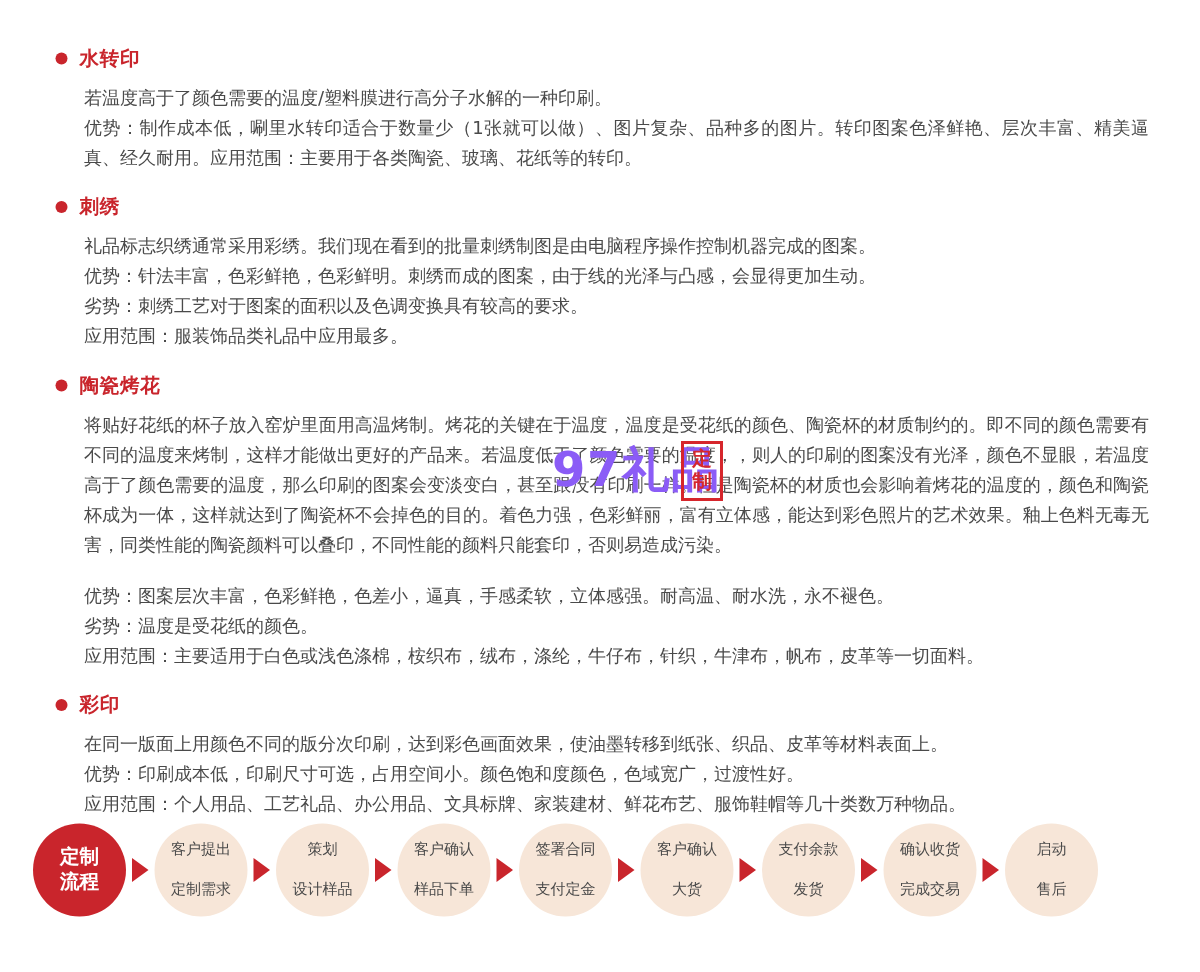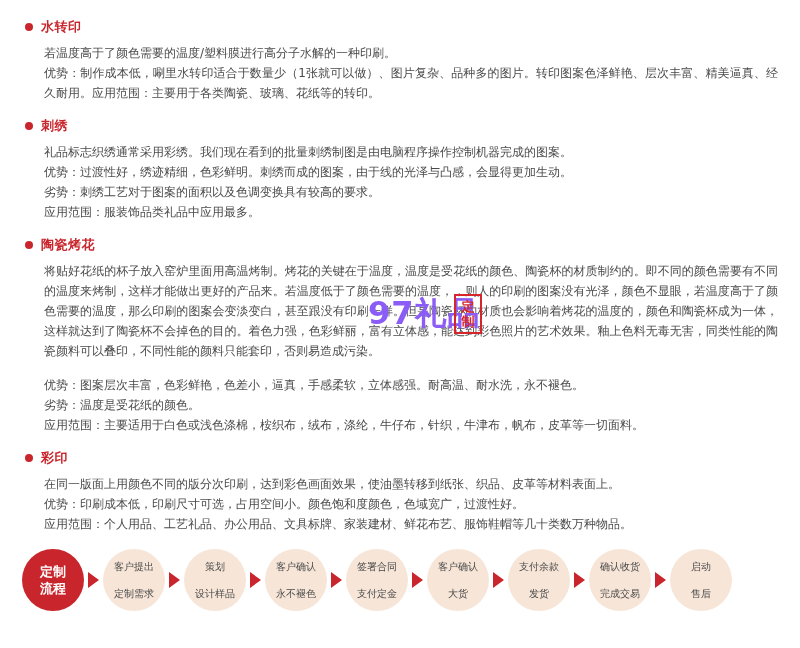--- a/index.html
+++ b/index.html
@@ -12,21 +12,21 @@
     background: #ffffff;
     font-family: "DejaVu Sans", "Liberation Sans", sans-serif;
     color: #3a3a3a;
     position: relative;
     overflow: hidden;
   }
   .page {
     position: relative;
     width: 800px;
     height: 648px;
-    padding: 0;
+    padding: 12px;
     box-sizing: border-box;
   }
   .section {
     padding: 0 22px 0 22px;
     margin-bottom: 14px;
   }
   .sec-head {
     display: flex;
     align-items: center;
     gap: 8px;
@@ -160,21 +160,21 @@
     </div>
   </div>
 
   <div class="section">
     <div class="sec-head">
       <span class="bullet"></span>
       <span class="sec-title">刺绣</span>
     </div>
     <div class="body-text">
       <p>礼品标志织绣通常采用彩绣。我们现在看到的批量刺绣制图是由电脑程序操作控制机器完成的图案。</p>
-      <p>优势：过渡性好，绣迹精细，色彩鲜明。刺绣而成的图案，由于线的光泽与凸感，会显得更加生动。</p>
+      <p>优势：针法丰富，色彩鲜艳，色彩鲜明。刺绣而成的图案，由于线的光泽与凸感，会显得更加生动。</p>
       <p>劣势：刺绣工艺对于图案的面积以及色调变换具有较高的要求。</p>
       <p>应用范围：服装饰品类礼品中应用最多。</p>
     </div>
   </div>
 
   <div class="section">
     <div class="sec-head">
       <span class="bullet"></span>
       <span class="sec-title">陶瓷烤花</span>
     </div>
@@ -219,21 +219,21 @@
       <span>定制需求</span>
     </div>
     <span class="arrow"></span>
     <div class="flow-node">
       <span>策划</span>
       <span>设计样品</span>
     </div>
     <span class="arrow"></span>
     <div class="flow-node">
       <span>客户确认</span>
-      <span>永不褪色</span>
+      <span>样品下单</span>
     </div>
     <span class="arrow"></span>
     <div class="flow-node">
       <span>签署合同</span>
       <span>支付定金</span>
     </div>
     <span class="arrow"></span>
     <div class="flow-node">
       <span>客户确认</span>
       <span>大货</span>

